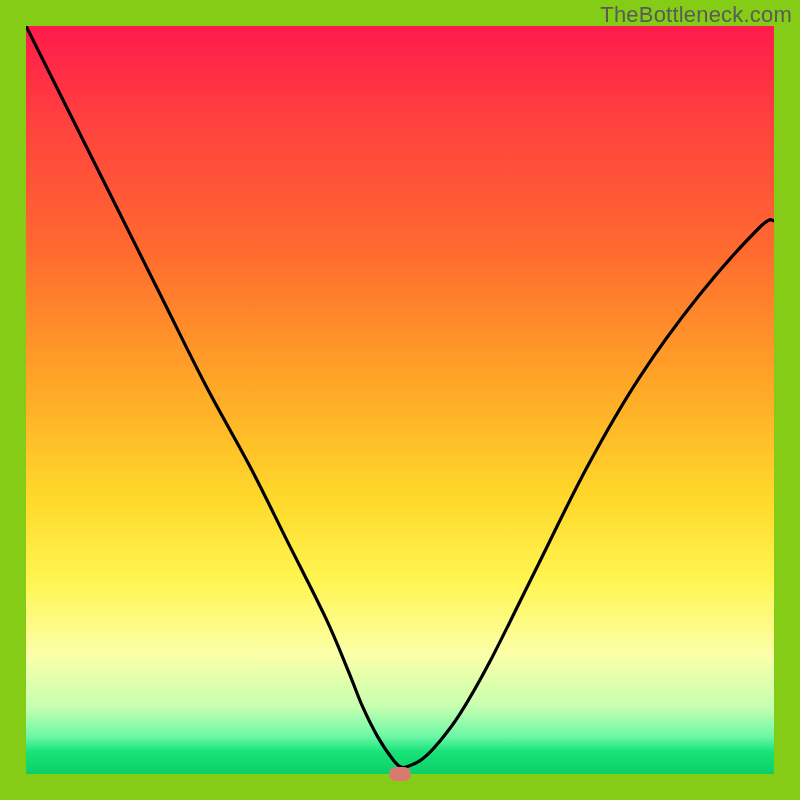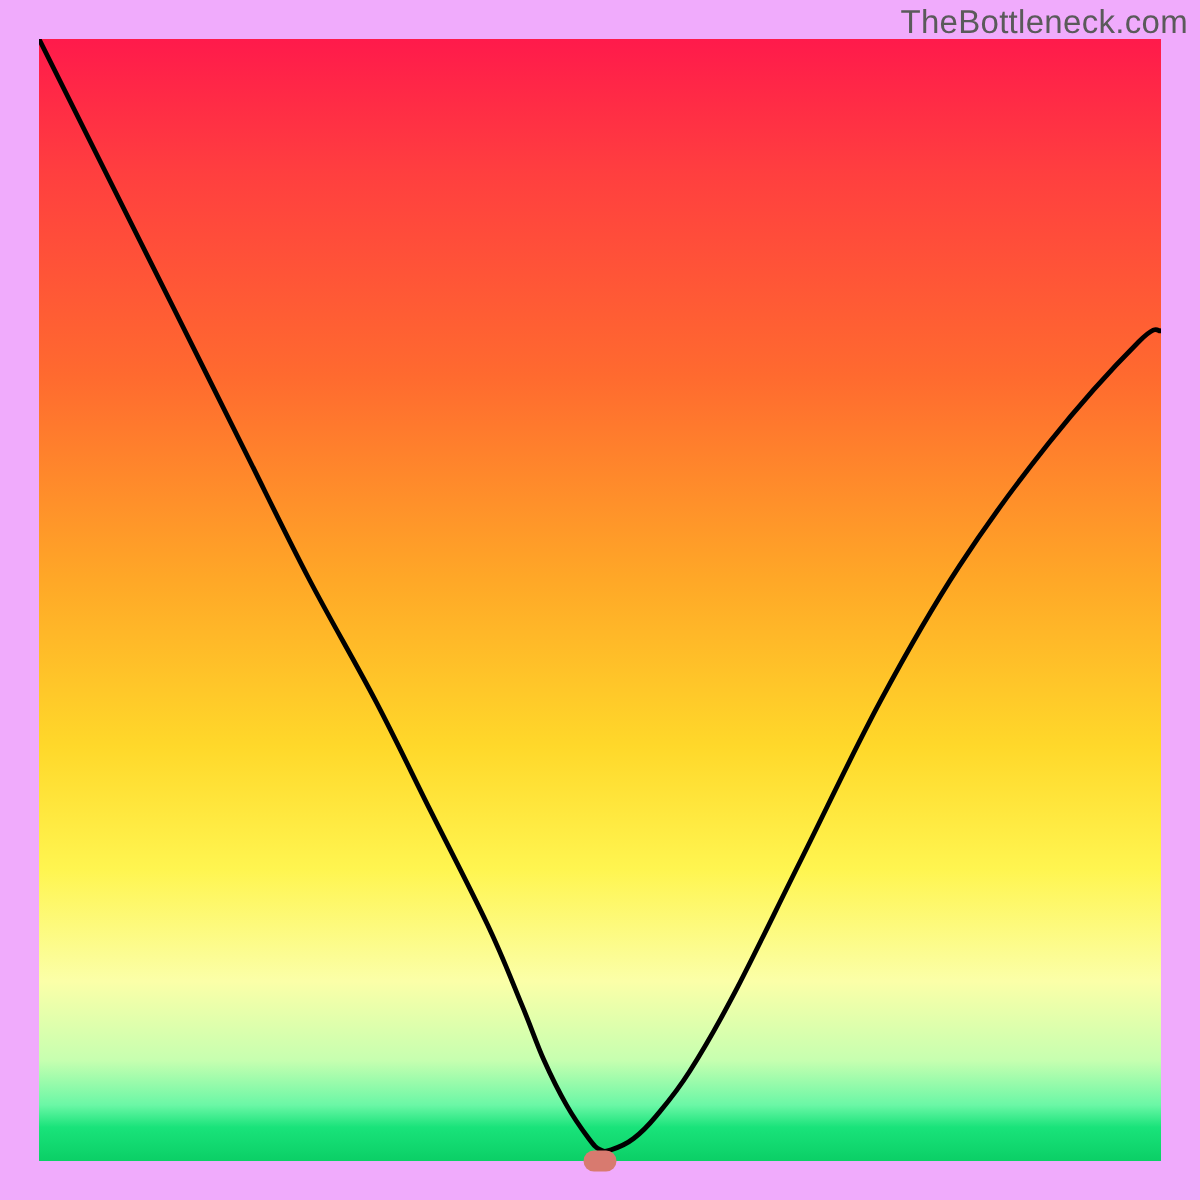--- a/index.html
+++ b/index.html
@@ -10,21 +10,21 @@
     background: #000;
     overflow: hidden;
     font-family: Arial, Helvetica, sans-serif;
   }
   .frame {
     position: absolute;
     left: 0;
     top: 0;
     width: 800px;
     height: 800px;
-    background: #f0abfc;
+    background: #84cc16;
   }
   .plot {
     position: absolute;
     left: 26px;
     top: 26px;
     width: 748px;
     height: 748px;
     
     background: linear-gradient(
       to bottom,

